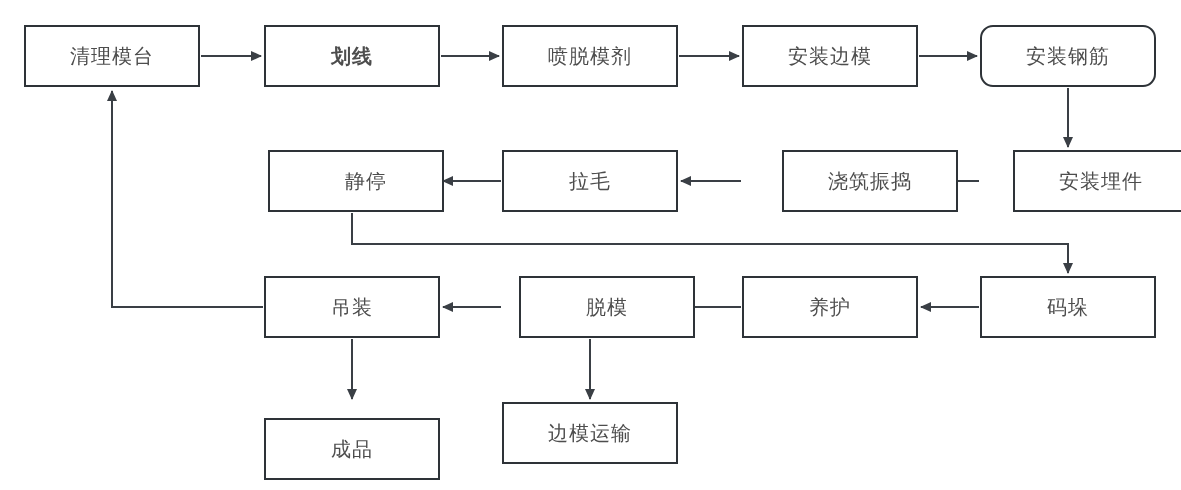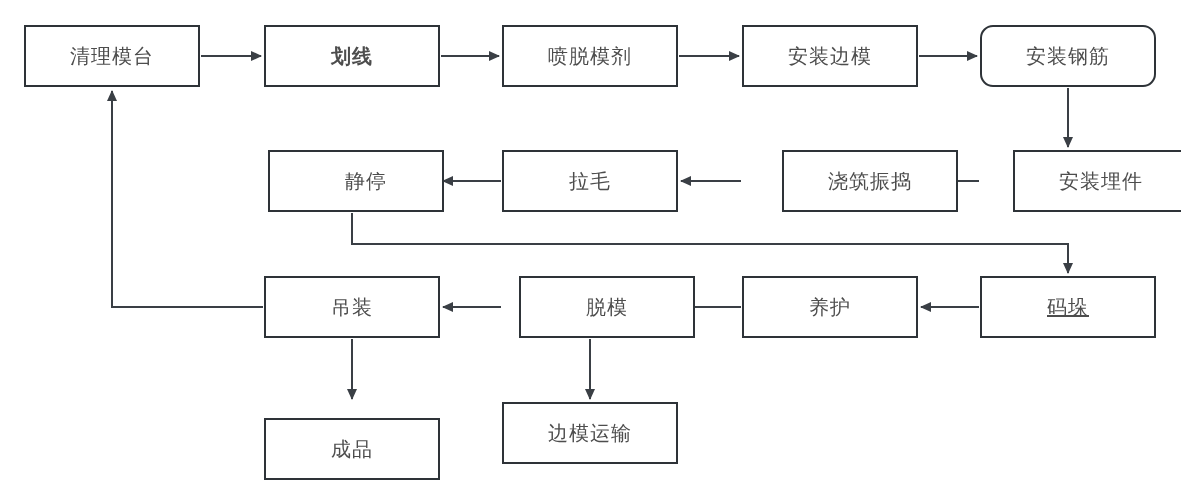--- a/index.html
+++ b/index.html
@@ -33,21 +33,21 @@
   
   .n0{left:24px;top:25px;}
   .n1{left:264px;top:25px;font-weight:bold;}
   .n2{left:502px;top:25px;}
   .n3{left:742px;top:25px;}
   .n4{left:980px;top:25px;border-radius:13px;}
   .n5{left:980px;top:150px;margin-left:33px;}
   .n6{left:782px;top:150px;}
   .n7{left:502px;top:150px;}
   .n8{left:268px;top:150px;padding-left:20px;}
-  .n9{left:980px;top:276px;text-decoration:underline;}
+  .n9{left:980px;top:276px;}
   .n10{left:742px;top:276px;}
   .n11{left:502px;top:276px;margin-left:17px;}
   .n12{left:264px;top:276px;}
   .n13{left:264px;top:402px;margin-top:16px;}
   .n14{left:502px;top:402px;}
 </style>
 </head>
 <body>
 
 <div class="canvas">

